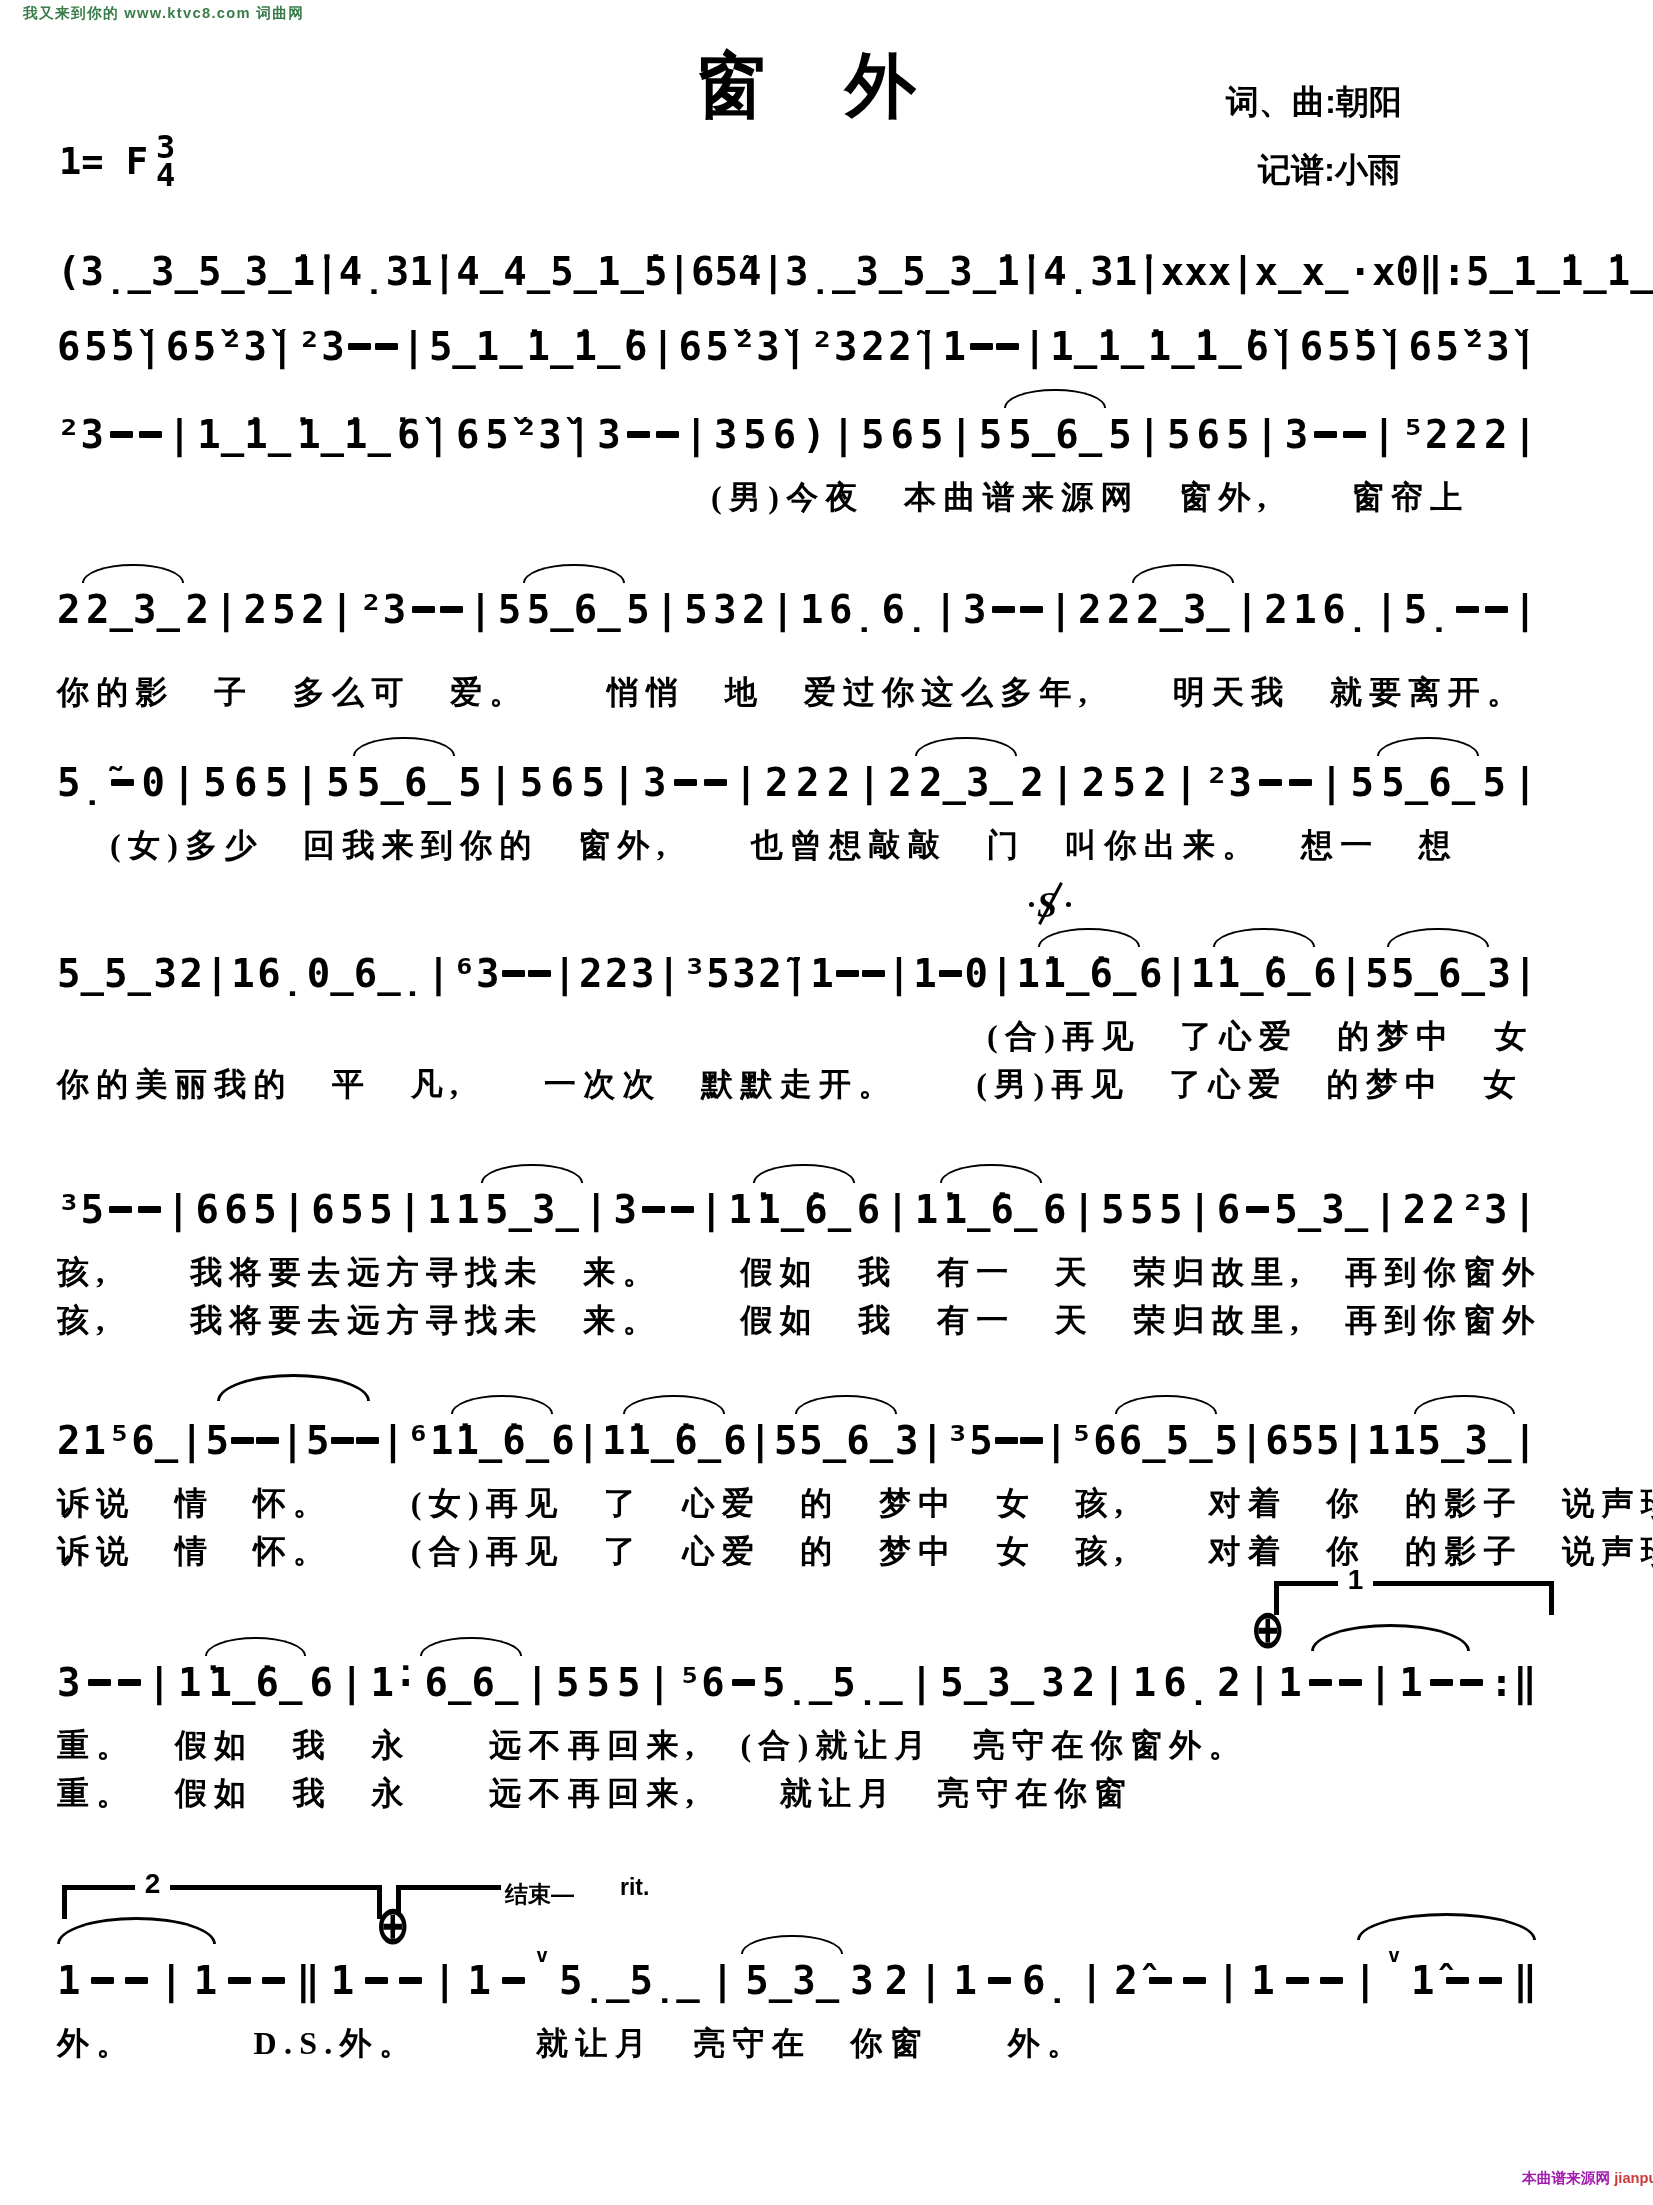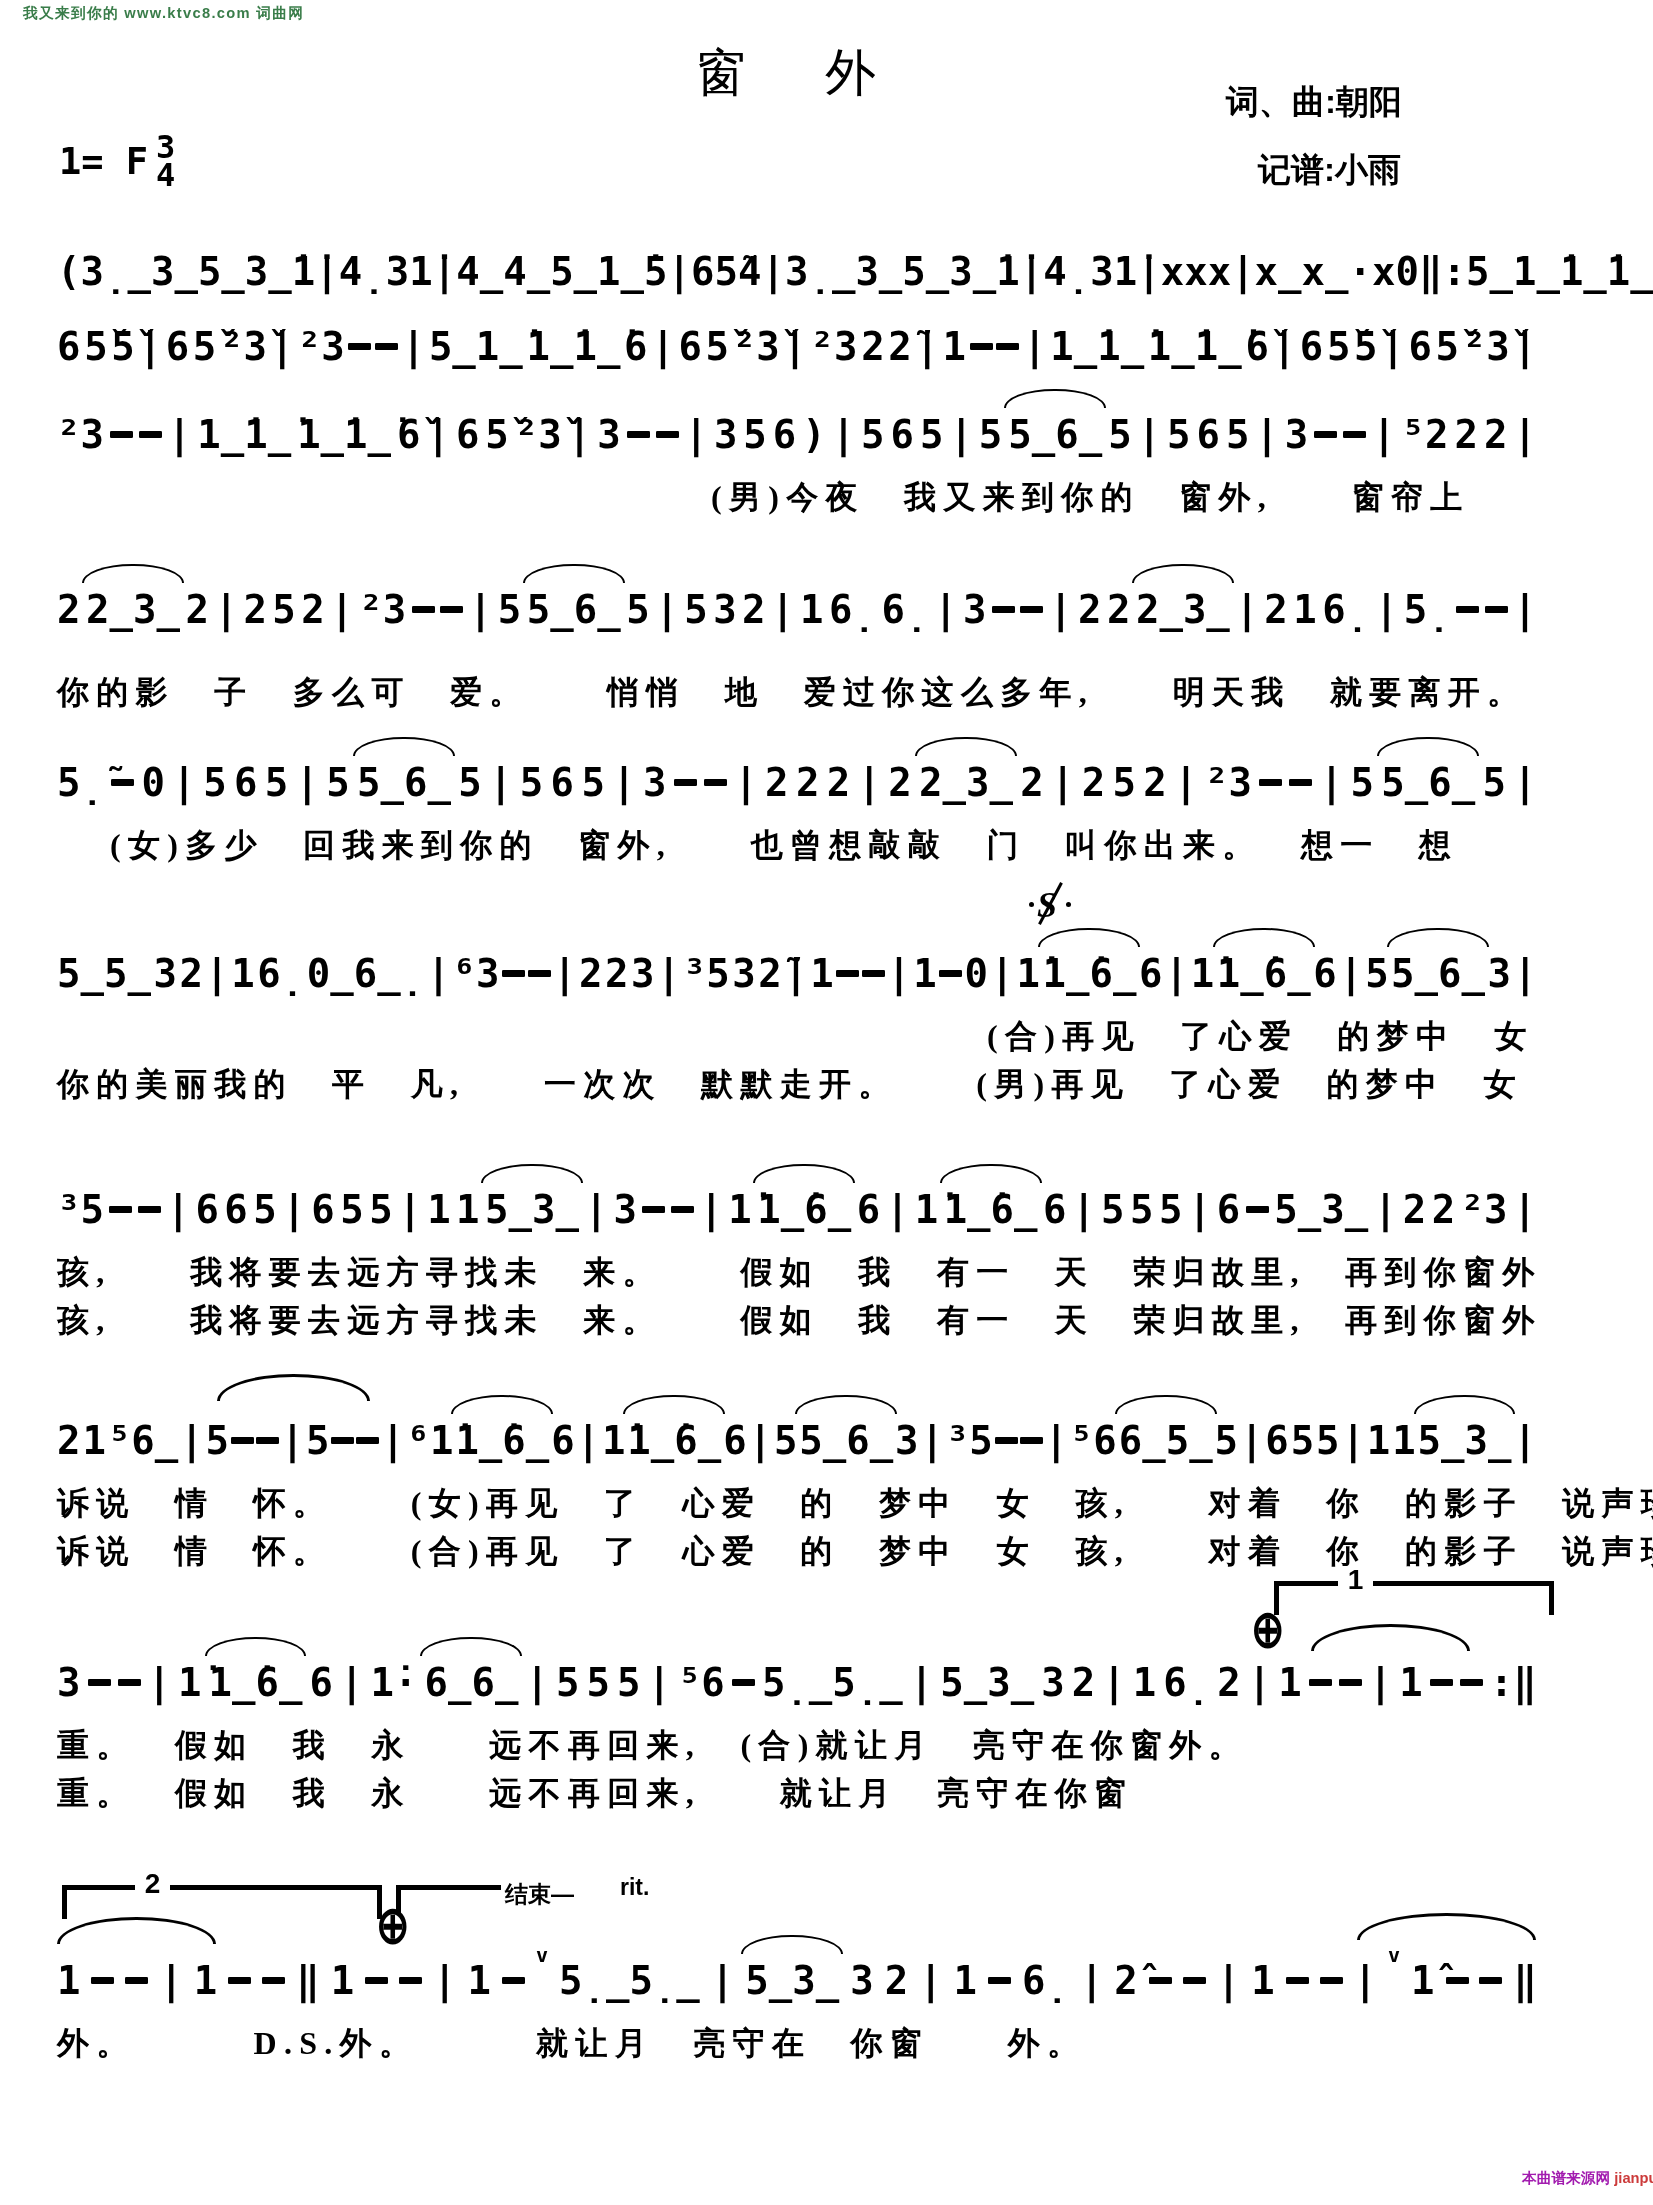--- a/index.html
+++ b/index.html
@@ -2,21 +2,21 @@
 <html style="font-size:10.7px"><head>
 <meta charset="utf-8">
 <style>
   html,body{margin:0;padding:0}
   body{
     width:1654px;height:2205px;background:#ffffff;color:#000;
     position:relative;overflow:hidden;
     font-family:"Liberation Sans", sans-serif;
   }
   .wm-top{position:absolute;top:4px;left:23px;font-size:14.7px;letter-spacing:1.3px;color:#3a7d4a;font-weight:bold}
-  .title{position:absolute;top:39px;left:695px;font-size:51px;font-weight:normal;letter-spacing:79px;font-family:"Liberation Serif",serif;white-space:nowrap}
+  .title{position:absolute;top:39px;left:695px;font-size:71px;font-weight:bold;letter-spacing:79px;font-family:"Liberation Serif",serif;white-space:nowrap}
   .credit{position:absolute;font-size:33px;font-weight:bold;white-space:nowrap}
   .credit.c1{top:80px;left:1226px}
   .credit.c2{top:148px;left:1258px}
   .keysig{position:absolute;top:133px;left:59px;font-size:37px;font-weight:bold;display:flex;align-items:center;font-family:"DejaVu Sans Mono",monospace}
   .meter{display:inline-flex;flex-direction:column;margin-left:8px;font-size:32px;line-height:.88;text-align:center;font-weight:bold}
 
   .system{position:absolute;left:57px;width:1480px}
   .notes{
     position:relative;display:flex;justify-content:space-between;align-items:center;
     height:69px;font-family:"DejaVu Sans Mono","DejaVu Sans",monospace;
@@ -65,21 +65,21 @@
 
 <div id="score">
     <div class="system" style="top: 237px;">
       <div class="notes"><span class="tok">(</span><span class="tok">3̣̲3̲</span><span class="tok">5̲3̲̇</span><span class="tok">1̇</span><span class="tok">|</span><span class="tok">4̣</span><span class="tok">3</span><span class="tok">1̇</span><span class="tok">|</span><span class="tok">4̲4̲</span><span class="tok">5̲1̲̇</span><span class="tok">5</span><span class="tok">|</span><span class="tok">6</span><span class="tok">5̃</span><span class="tok">4</span><span class="tok">|</span><span class="tok">3̣̲3̲</span><span class="tok">5̲3̲̇</span><span class="tok">1̇</span><span class="tok">|</span><span class="tok">4̣</span><span class="tok">3</span><span class="tok">1̇</span><span class="tok">|</span><span class="tok">x</span><span class="tok">x</span><span class="tok">x</span><span class="tok">|</span><span class="tok">x̲x̲</span><span class="tok">·</span><span class="tok">x</span><span class="tok">0</span><span class="tok">‖:</span><span class="tok">5̲1̲̇</span><span class="tok">1̲̇1̲̇</span><span class="tok">6</span></div>
     </div>
     <div class="system" style="top: 312px;">
       <div class="notes"><span class="tok">6</span><span class="tok">5̌</span><span class="tok">5̌</span><span class="tok">|</span><span class="tok">6</span><span class="tok">5̌</span><span class="tok">²3̌</span><span class="tok">|</span><span class="tok">²3</span><span class="tok dash">-</span><span class="tok dash">-</span><span class="tok">|</span><span class="tok">5̲1̲̇</span><span class="tok">1̲̇1̲̇</span><span class="tok">6</span><span class="tok">|</span><span class="tok">6</span><span class="tok">5̌</span><span class="tok">²3̌</span><span class="tok">|</span><span class="tok">²3</span><span class="tok">2</span><span class="tok">2̃</span><span class="tok">|</span><span class="tok">1</span><span class="tok dash">-</span><span class="tok dash">-</span><span class="tok">|</span><span class="tok">1̲̇1̲̇</span><span class="tok">1̲̇1̲̇</span><span class="tok">6̌</span><span class="tok">|</span><span class="tok">6</span><span class="tok">5̌</span><span class="tok">5̌</span><span class="tok">|</span><span class="tok">6</span><span class="tok">5̌</span><span class="tok">²3̌</span><span class="tok">|</span></div>
     </div>
     <div class="system" style="top: 400px;">
       <div class="notes"><span class="tok">²3</span><span class="tok dash">-</span><span class="tok dash">-</span><span class="tok">|</span><span class="tok">1̲̇1̲̇</span><span class="tok">1̲̇1̲̇</span><span class="tok">6̌</span><span class="tok">|</span><span class="tok">6</span><span class="tok">5̌</span><span class="tok">²3̌</span><span class="tok">|</span><span class="tok">3</span><span class="tok dash">-</span><span class="tok dash">-</span><span class="tok">|</span><span class="tok">3</span><span class="tok">5</span><span class="tok">6</span><span class="tok">)</span><span class="tok">|</span><span class="tok">5</span><span class="tok">6</span><span class="tok">5</span><span class="tok">|</span><span class="tok">5</span><span class="tok arc">5̲6̲</span><span class="tok">5</span><span class="tok">|</span><span class="tok">5</span><span class="tok">6</span><span class="tok">5</span><span class="tok">|</span><span class="tok">3</span><span class="tok dash">-</span><span class="tok dash">-</span><span class="tok">|</span><span class="tok">⁵2</span><span class="tok">2</span><span class="tok">2</span><span class="tok">|</span></div>
-      <div class="lyric" style="padding-left: 654px;">(男)今夜　我又来到你的　窗外,　　窗帘上</div>
+      <div class="lyric" style="padding-left: 654px;">(男)今夜　本曲谱来源网　窗外,　　窗帘上</div>
     </div>
     <div class="system" style="top: 575px;">
       <div class="notes"><span class="tok">2</span><span class="tok arc">2̲3̲</span><span class="tok">2</span><span class="tok">|</span><span class="tok">2</span><span class="tok">5</span><span class="tok">2</span><span class="tok">|</span><span class="tok">²3</span><span class="tok dash">-</span><span class="tok dash">-</span><span class="tok">|</span><span class="tok">5</span><span class="tok arc">5̲6̲</span><span class="tok">5</span><span class="tok">|</span><span class="tok">5</span><span class="tok">3</span><span class="tok">2</span><span class="tok">|</span><span class="tok">1</span><span class="tok">6̣</span><span class="tok">6̣</span><span class="tok">|</span><span class="tok">3</span><span class="tok dash">-</span><span class="tok dash">-</span><span class="tok">|</span><span class="tok">2</span><span class="tok">2</span><span class="tok arc">2̲3̲</span><span class="tok">|</span><span class="tok">2</span><span class="tok">1</span><span class="tok">6̣</span><span class="tok">|</span><span class="tok">5̣</span><span class="tok dash">-</span><span class="tok dash">-</span><span class="tok">|</span></div>
       <div class="lyric" style="padding-left: 0px; margin-top: 28px;">你的影　子　多么可　爱。　　悄悄　地　爱过你这么多年,　　明天我　就要离开。</div>
     </div>
     <div class="system" style="top: 748px;">
       <div class="notes"><span class="tok">5̣̃</span><span class="tok dash">-</span><span class="tok">0</span><span class="tok">|</span><span class="tok">5</span><span class="tok">6</span><span class="tok">5</span><span class="tok">|</span><span class="tok">5</span><span class="tok arc">5̲6̲</span><span class="tok">5</span><span class="tok">|</span><span class="tok">5</span><span class="tok">6</span><span class="tok">5</span><span class="tok">|</span><span class="tok">3</span><span class="tok dash">-</span><span class="tok dash">-</span><span class="tok">|</span><span class="tok">2</span><span class="tok">2</span><span class="tok">2</span><span class="tok">|</span><span class="tok">2</span><span class="tok arc">2̲3̲</span><span class="tok">2</span><span class="tok">|</span><span class="tok">2</span><span class="tok">5</span><span class="tok">2</span><span class="tok">|</span><span class="tok">²3</span><span class="tok dash">-</span><span class="tok dash">-</span><span class="tok">|</span><span class="tok">5</span><span class="tok arc">5̲6̲</span><span class="tok">5</span><span class="tok">|</span></div>
       <div class="lyric" style="padding-left: 53px;">(女)多少　回我来到你的　窗外,　　也曾想敲敲　门　叫你出来。　想一　想</div>
     </div>
     <div class="system" style="top: 939px;">

